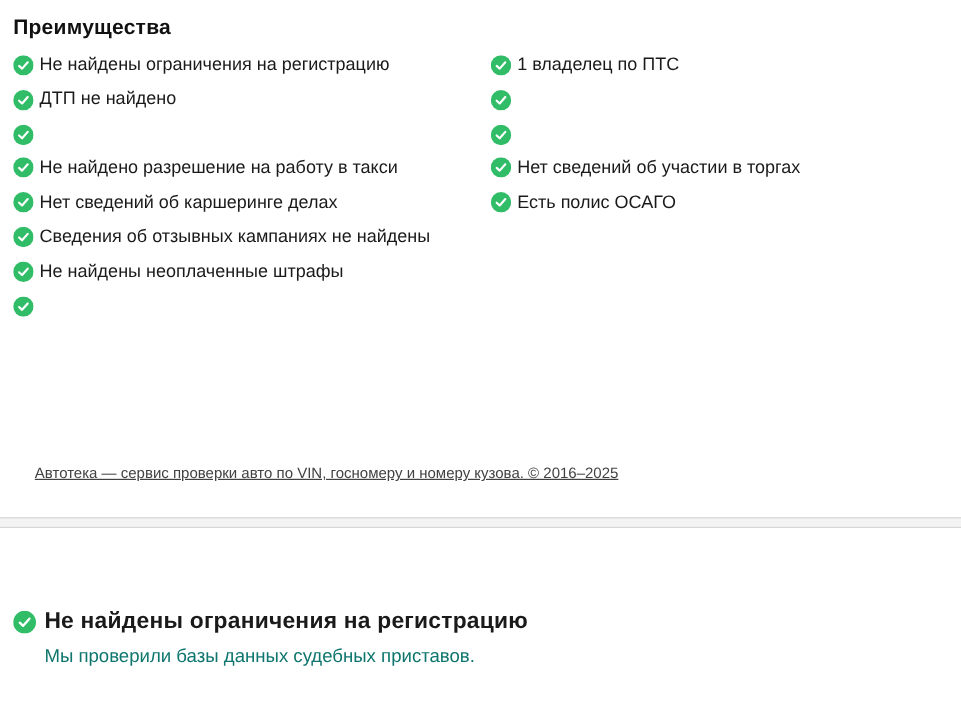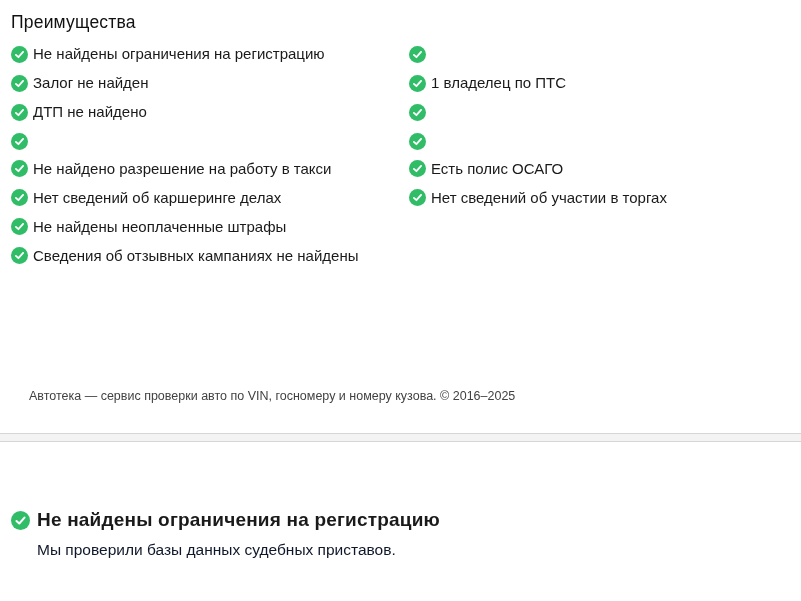--- a/index.html
+++ b/index.html
@@ -3,84 +3,77 @@
 <meta charset="utf-8">
 <style>
   * { margin: 0; padding: 0; box-sizing: border-box; }
   html, body { width: 801px; height: 601px; background: #ffffff; overflow: hidden; }
   body { font-family: "Liberation Sans", "DejaVu Sans", sans-serif; color: #1a1a1a; }
 
   .page { width: 801px; height: 601px; position: relative; }
 
   .advantages { padding: 10px 10px 0 11px; }
   .advantages h1 {
-    font-size: 17.5px; font-weight: 400; color: #111;
+    font-size: 17.5px; font-weight: 700; color: #111;
     letter-spacing: .2px; line-height: 24px; margin-bottom: 10px;
   }
 
   .adv-grid {
     display: grid;
     grid-template-columns: 398px 1fr;
     grid-template-rows: repeat(8, auto);
     grid-auto-flow: column;
     row-gap: 9px;
   }
   .adv-item { display: flex; align-items: flex-start; }
   .adv-item .icon { flex: 0 0 17px; width: 17px; height: 17px; margin-top: 1.5px; }
   .adv-item .label {
     margin-left: 5px; font-size: 15px; line-height: 20px;
     white-space: pre-line; color: #1a1a1a;
   }
 
   .footer-note {
     margin: 123px 0 0 29px;
-    font-size: 12.5px; color: #424242; line-height: 15px;
+    font-size: 12.5px; color: #424242; line-height: 15px; text-decoration: underline;
   }
 
   .section-divider {
     margin-top: 29px;
     width: 801px; height: 9px;
     background: #f3f3f3;
     border-top: 1px solid #d6d6d6;
     border-bottom: 1px solid #d6d6d6;
   }
 
   .detail { padding: 67px 10px 0 11px; }
   .detail-head { display: flex; align-items: flex-start; }
   .detail-head .icon { flex: 0 0 19px; width: 19px; height: 19px; margin-top: 2px; }
   .detail-head h2 {
     margin-left: 7px; font-size: 19px; font-weight: 700;
     color: #1a1a1a; line-height: 22px; letter-spacing: .2px;
   }
   .detail-desc {
     margin: 9px 0 0 26px;
-    font-size: 15.5px; line-height: 20px; color: #0f172a;
+    font-size: 15.5px; line-height: 20px; color: #0f766e;
   }
 </style>
 </head>
 <body>
 
 <div class="page">
 
   <section class="advantages">
     <h1>Преимущества</h1>
     <div class="adv-grid" id="adv-grid">
         <div class="adv-item">
           <span class="icon"><svg viewBox="0 0 17 17" width="100%" height="100%">
               <circle cx="8.5" cy="8.5" r="8.5" fill="#31bd68"></circle>
               <path d="M4.9 8.9 L7.4 11.2 L12.1 5.9" fill="none" stroke="#ffffff" stroke-width="1.8" stroke-linecap="round" stroke-linejoin="round"></path>
             </svg></span>
           <span class="label">Не найдены ограничения на регистрацию</span>
-        </div>
-        <div class="adv-item">
-          <span class="icon"><svg viewBox="0 0 17 17" width="100%" height="100%">
-              <circle cx="8.5" cy="8.5" r="8.5" fill="#31bd68"></circle>
-              <path d="M4.9 8.9 L7.4 11.2 L12.1 5.9" fill="none" stroke="#ffffff" stroke-width="1.8" stroke-linecap="round" stroke-linejoin="round"></path>
-            </svg></span>
-          <span class="label">Залог не найден</span>
         </div>
         <div class="adv-item">
           <span class="icon"><svg viewBox="0 0 17 17" width="100%" height="100%">
               <circle cx="8.5" cy="8.5" r="8.5" fill="#31bd68"></circle>
               <path d="M4.9 8.9 L7.4 11.2 L12.1 5.9" fill="none" stroke="#ffffff" stroke-width="1.8" stroke-linecap="round" stroke-linejoin="round"></path>
             </svg></span>
           <span class="label">ДТП не найдено</span>
         </div>
         <div class="adv-item">
           <span class="icon"><svg viewBox="0 0 17 17" width="100%" height="100%">
@@ -100,28 +93,28 @@
               <circle cx="8.5" cy="8.5" r="8.5" fill="#31bd68"></circle>
               <path d="M4.9 8.9 L7.4 11.2 L12.1 5.9" fill="none" stroke="#ffffff" stroke-width="1.8" stroke-linecap="round" stroke-linejoin="round"></path>
             </svg></span>
           <span class="label">Нет сведений об каршеринге делах</span>
         </div>
         <div class="adv-item">
           <span class="icon"><svg viewBox="0 0 17 17" width="100%" height="100%">
               <circle cx="8.5" cy="8.5" r="8.5" fill="#31bd68"></circle>
               <path d="M4.9 8.9 L7.4 11.2 L12.1 5.9" fill="none" stroke="#ffffff" stroke-width="1.8" stroke-linecap="round" stroke-linejoin="round"></path>
             </svg></span>
-          <span class="label">Не найдены неоплаченные штрафы</span>
+          <span class="label">Сведения об отзывных кампаниях не найдены</span>
         </div>
         <div class="adv-item">
           <span class="icon"><svg viewBox="0 0 17 17" width="100%" height="100%">
               <circle cx="8.5" cy="8.5" r="8.5" fill="#31bd68"></circle>
               <path d="M4.9 8.9 L7.4 11.2 L12.1 5.9" fill="none" stroke="#ffffff" stroke-width="1.8" stroke-linecap="round" stroke-linejoin="round"></path>
             </svg></span>
-          <span class="label">Сведения об отзывных кампаниях не найдены</span>
+          <span class="label">Не найдены неоплаченные штрафы</span>
         </div>
         <div class="adv-item">
           <span class="icon"><svg viewBox="0 0 17 17" width="100%" height="100%">
               <circle cx="8.5" cy="8.5" r="8.5" fill="#31bd68"></circle>
               <path d="M4.9 8.9 L7.4 11.2 L12.1 5.9" fill="none" stroke="#ffffff" stroke-width="1.8" stroke-linecap="round" stroke-linejoin="round"></path>
             </svg></span>
         </div>
         <div class="adv-item">
           <span class="icon"><svg viewBox="0 0 17 17" width="100%" height="100%">
               <circle cx="8.5" cy="8.5" r="8.5" fill="#31bd68"></circle>
@@ -139,28 +132,28 @@
           <span class="icon"><svg viewBox="0 0 17 17" width="100%" height="100%">
               <circle cx="8.5" cy="8.5" r="8.5" fill="#31bd68"></circle>
               <path d="M4.9 8.9 L7.4 11.2 L12.1 5.9" fill="none" stroke="#ffffff" stroke-width="1.8" stroke-linecap="round" stroke-linejoin="round"></path>
             </svg></span>
         </div>
         <div class="adv-item">
           <span class="icon"><svg viewBox="0 0 17 17" width="100%" height="100%">
               <circle cx="8.5" cy="8.5" r="8.5" fill="#31bd68"></circle>
               <path d="M4.9 8.9 L7.4 11.2 L12.1 5.9" fill="none" stroke="#ffffff" stroke-width="1.8" stroke-linecap="round" stroke-linejoin="round"></path>
             </svg></span>
-          <span class="label">Есть полис ОСАГО</span>
+          <span class="label">Нет сведений об участии в торгах</span>
         </div>
         <div class="adv-item">
           <span class="icon"><svg viewBox="0 0 17 17" width="100%" height="100%">
               <circle cx="8.5" cy="8.5" r="8.5" fill="#31bd68"></circle>
               <path d="M4.9 8.9 L7.4 11.2 L12.1 5.9" fill="none" stroke="#ffffff" stroke-width="1.8" stroke-linecap="round" stroke-linejoin="round"></path>
             </svg></span>
-          <span class="label">Нет сведений об участии в торгах</span>
+          <span class="label">Есть полис ОСАГО</span>
         </div>
       </div>
   </section>
 
   <p class="footer-note">Автотека — сервис проверки авто по VIN, госномеру и номеру кузова. © 2016–2025</p>
 
   <div class="section-divider"></div>
 
   <section class="detail">
     <div class="detail-head">

